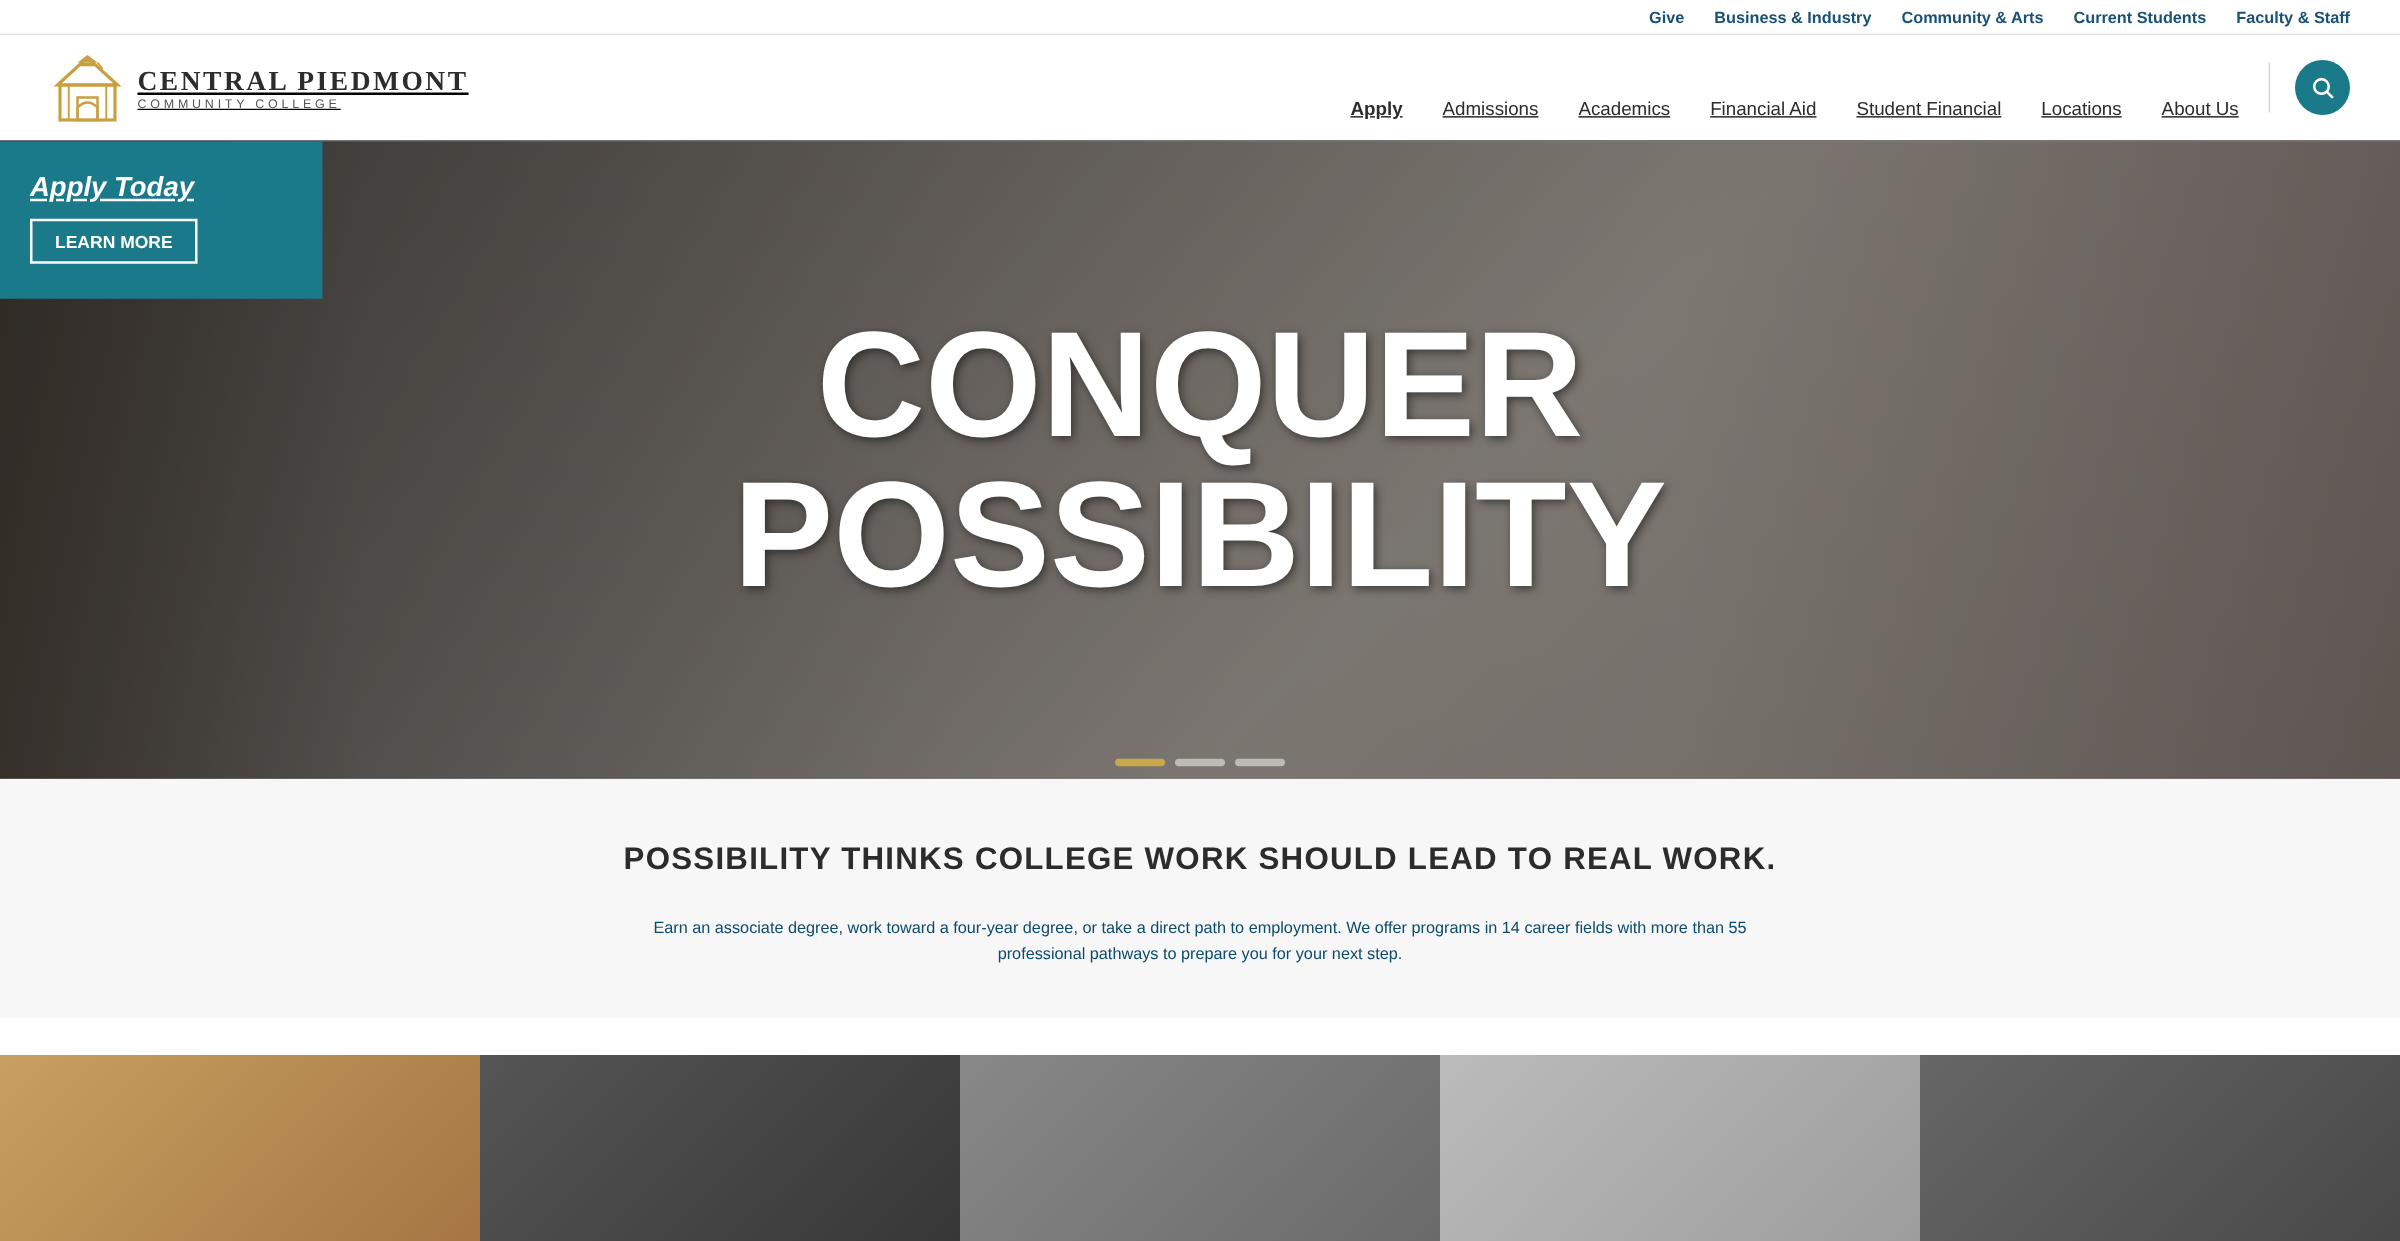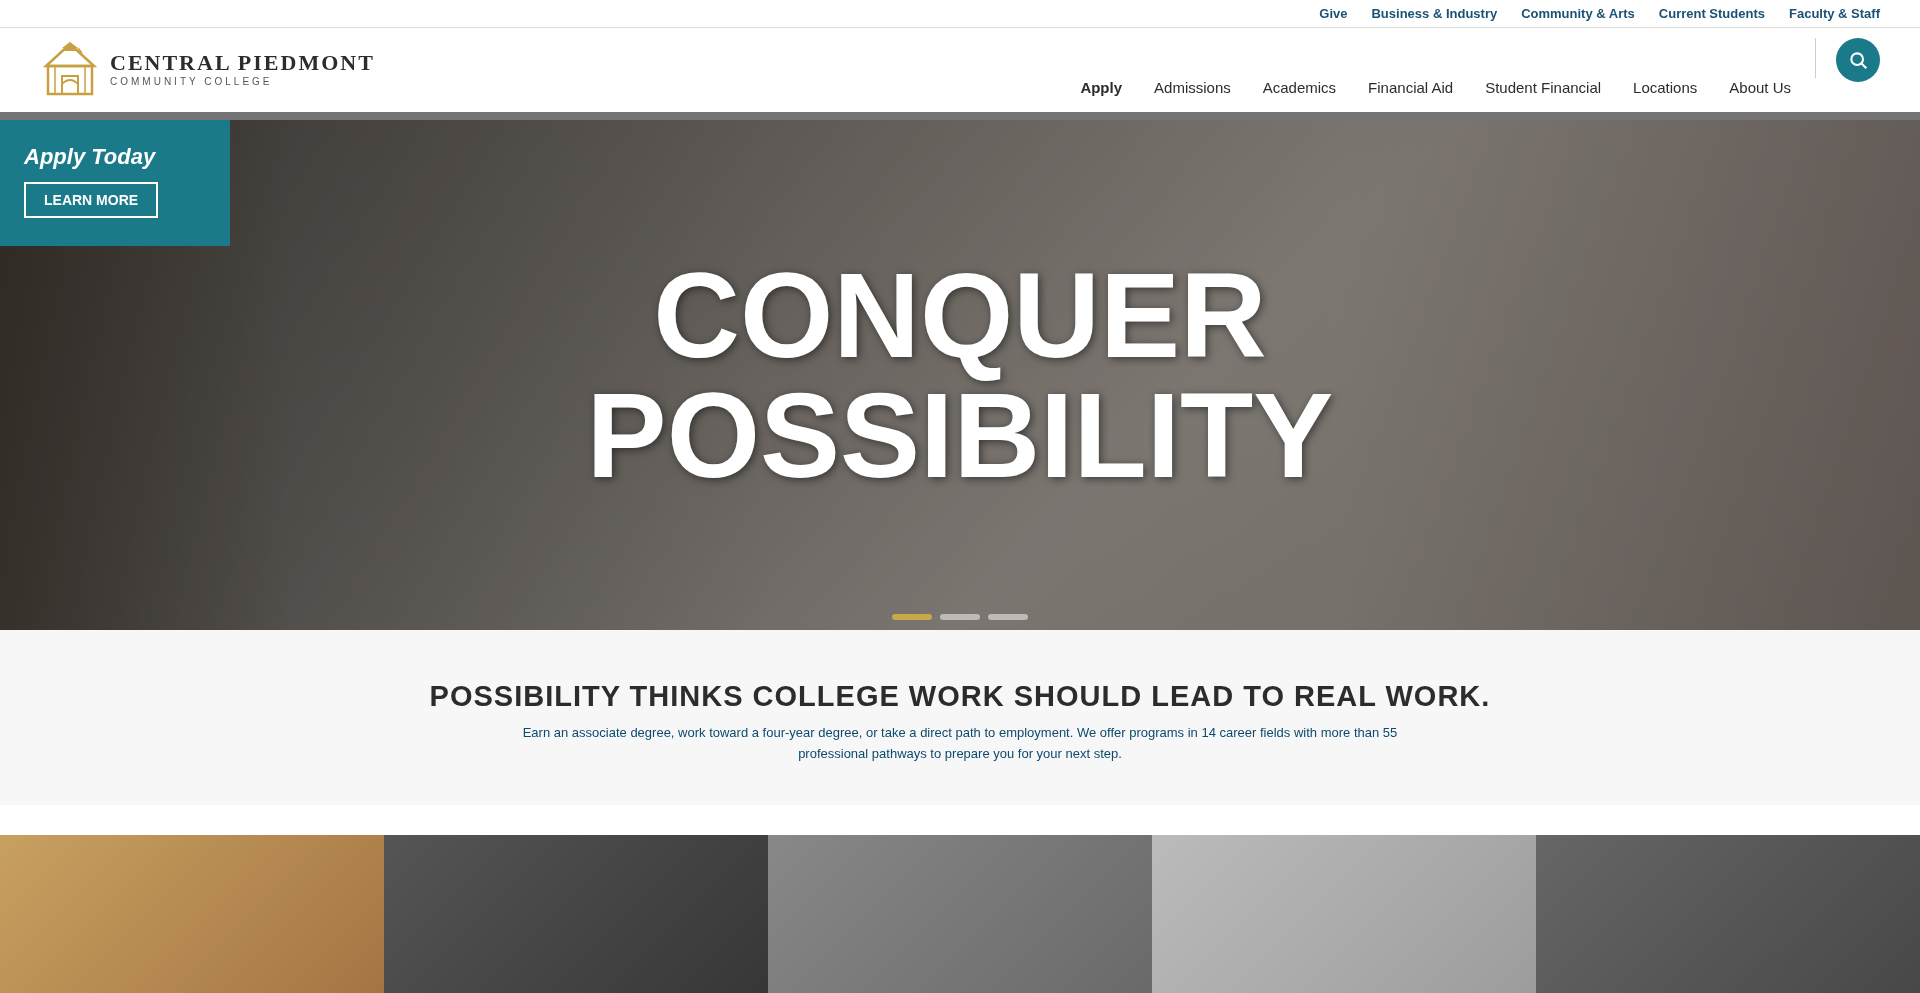--- a/index.html
+++ b/index.html
@@ -21,25 +21,26 @@
       text-decoration: none;
       font-weight: 600;
       padding-bottom: 6px;
       text-align: right;
     }
 
     
     .main-nav {
       background: #fff;
       display: flex;
-      align-items: flex-start;
+      align-items: center;
       padding: 10px 40px;
       gap: 0;
-      border-bottom: 8px solid #737373;
+      border-bottom: 1px solid #737373;
       position: relative;
+      text-decoration: underline;
     }
     .logo-area {
       display: flex;
       align-items: center;
       gap: 10px;
       margin-right: auto;
       text-decoration: none;
     }
     .logo-icon {
       width: 60px;
@@ -157,25 +158,26 @@
       line-height: 1;
       text-shadow: 2px 2px 8px rgba(0,0,0,0.5);
       font-family: 'Arial Black', Arial, sans-serif;
     }
 
     
     .apply-today-box {
       position: absolute;
       top: 0;
       left: 0;
-      width: 230px;
+      width: 258px;
       background: #1a7a8a;
       padding: 24px 24px 28px;
       z-index: 4;
       color: #fff;
+      text-decoration: underline;
     }
     .apply-today-box h2 {
       font-size: 22px;
       font-weight: 900;
       margin-bottom: 12px;
       font-style: italic;
     }
     .apply-today-box p {
       font-size: 14px;
       line-height: 1.5;
@@ -214,25 +216,25 @@
       background: #c8a84b;
     }
 
     
     .possibility-section {
       background: #f7f7f7;
       text-align: center;
       padding: 50px 40px 40px;
     }
     .possibility-section h2 {
-      font-size: 29px;
+      font-size: 25px;
       font-weight: 900;
       color: #2c2c2c;
       text-transform: uppercase;
-      margin-bottom: 10px;
+      margin-bottom: 30px;
       letter-spacing: 1px;
     }
     .possibility-section p {
       font-size: 13px;
       color: #0c4a6e;
       max-width: 900px;
       margin: 0 auto;
       line-height: 1.6;
     }
 

